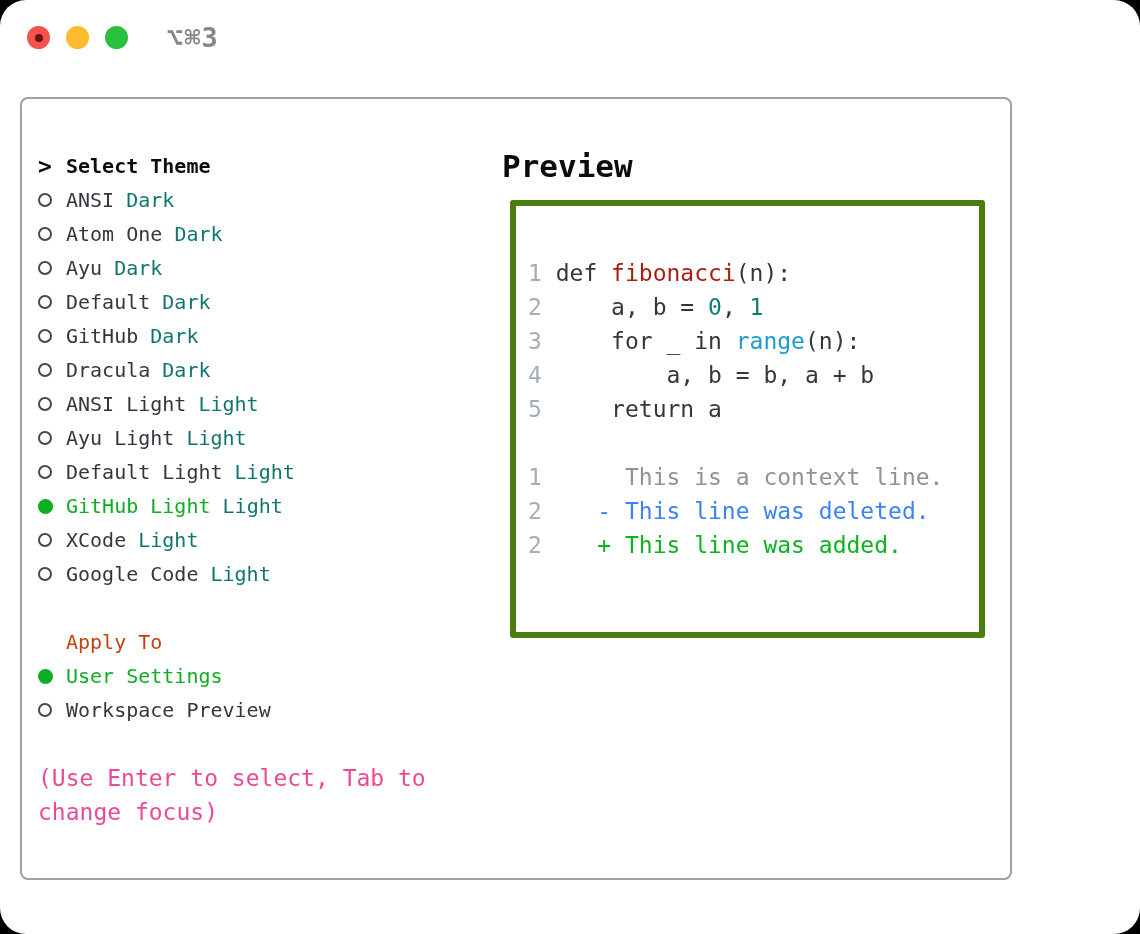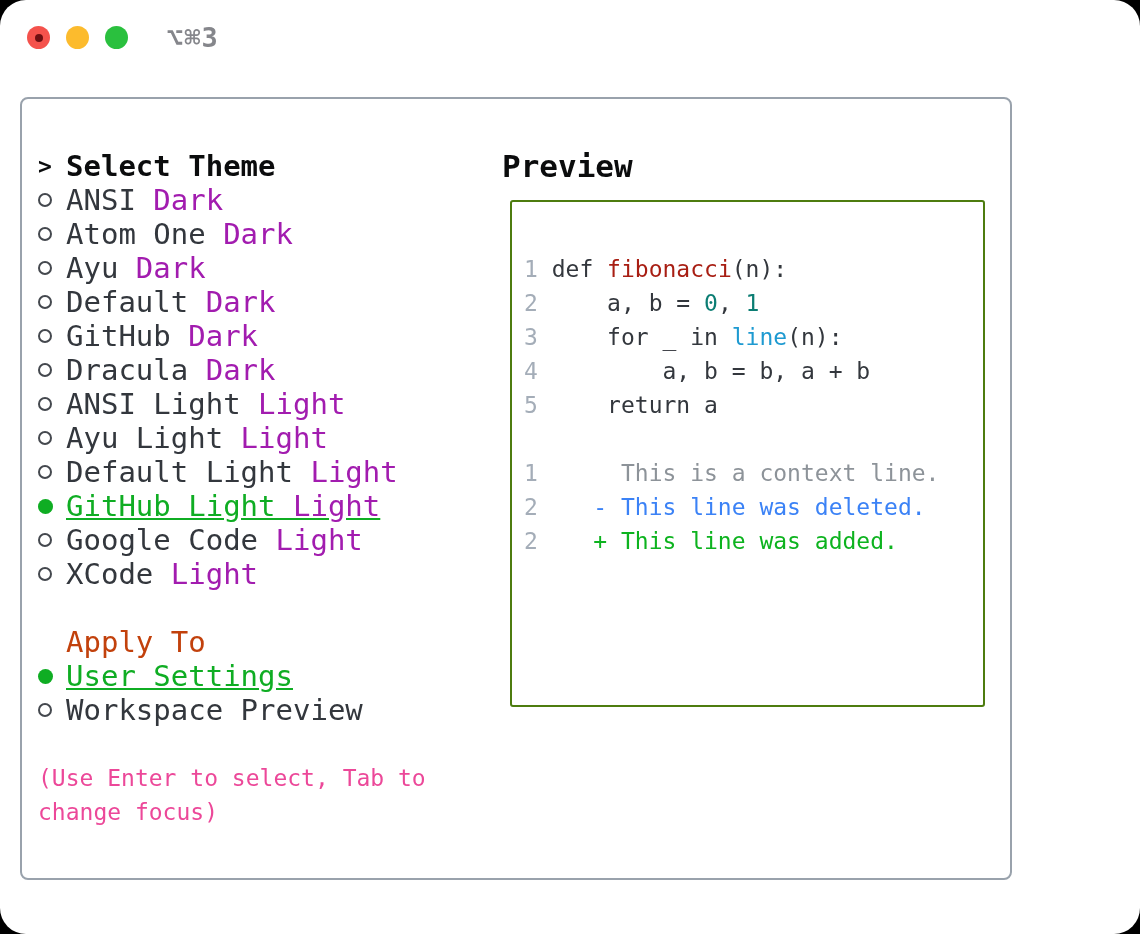--- a/index.html
+++ b/index.html
@@ -20,30 +20,30 @@
          border:2px solid #99a2ac;border-radius:8px;background:#fff;}
   
   .theme-block{position:absolute;left:38px;top:149px;}
   .apply-block{position:absolute;left:38px;top:625px;}
   .help-block{position:absolute;left:38px;top:761px;}
   .row{display:flex;height:34px;align-items:center;}
   .marker{display:flex;align-items:center;width:28px;height:34px;flex:none;}
   .marker.prompt{font-size:23px;font-weight:700;color:#0b0c0d;line-height:34px;display:inline-block;}
   .circle{width:14px;height:14px;border:2px solid #44484e;border-radius:50%;box-sizing:border-box;display:block;}
   .dot{width:15px;height:15px;background:#0fad23;border-radius:50%;display:block;}
-  .lbl{font-size:29px;line-height:34px;color:#33373d;white-space:pre;}
+  .lbl{font-size:20px;line-height:34px;color:#33373d;white-space:pre;}
   .lbl.header{font-weight:700;color:#0b0c0d;}
-  .lbl.green{color:#0fad23;text-decoration:underline;}
-  .dim{color:#a21caf;}
+  .lbl.green{color:#0fad23;}
+  .dim{color:#0f766e;}
   .helpline{font-size:23px;line-height:34px;color:#ec4899;white-space:pre;}
   
   .preview-title{position:absolute;left:502px;top:149px;font-size:31px;line-height:34px;
                  font-weight:700;color:#0b0c0d;white-space:pre;}
-  .preview-box{position:absolute;left:510px;top:200px;width:475px;height:507px;box-sizing:border-box;
-               border:2px solid #4d7c0f;border-radius:3px;background:#fff;
+  .preview-box{position:absolute;left:510px;top:200px;width:475px;height:438px;box-sizing:border-box;
+               border:6px solid #4d7c0f;border-radius:3px;background:#fff;
                padding:50px 0 0 12px;overflow:hidden;}
   .cl{height:34px;line-height:34px;font-size:23px;white-space:pre;color:#33373d;}
   .cl .ln{color:#a4adb8;}
   .cl .pl{color:#33373d;}
   .cl .fn{color:#a81e13;}
   .cl .num{color:#0b7d73;}
   .cl .bi{color:#1e9ad1;}
   .cl .ctx{color:#8d9399;}
   .cl .del{color:#3b82f6;}
   .cl .add{color:#0db31f;}
@@ -128,27 +128,27 @@
           <div class="row">
             <span class="marker">
               <span class="dot"></span>
             </span>
             <span class="lbl green">GitHub Light <span class="dim">Light</span></span>
           </div>
           <div class="row">
             <span class="marker">
               <span class="circle"></span>
             </span>
-            <span class="lbl">Google Code <span class="dim">Light</span></span>
+            <span class="lbl">XCode <span class="dim">Light</span></span>
           </div>
           <div class="row">
             <span class="marker">
               <span class="circle"></span>
             </span>
-            <span class="lbl">XCode <span class="dim">Light</span></span>
+            <span class="lbl">Google Code <span class="dim">Light</span></span>
           </div>
         </div>
     </div>
 
     <div class="apply-block">
       <div class="row">
         <span class="marker"></span>
         <span class="lbl" style="color:#c2410c">Apply To</span>
       </div>
       <div>
@@ -170,21 +170,21 @@
     <div class="help-block">
         <div class="helpline">(Use Enter to select, Tab to</div>
         <div class="helpline">change focus)</div>
       </div>
 
     <div class="preview-title">Preview</div>
     <div class="preview-box">
       <div>
           <div class="cl"><span class="ln">1</span><span class="pl"> def </span><span class="fn">fibonacci</span><span class="pl">(n):</span></div>
           <div class="cl"><span class="ln">2</span><span class="pl">     a, b = </span><span class="num">0</span><span class="pl">, </span><span class="num">1</span></div>
-          <div class="cl"><span class="ln">3</span><span class="pl">     for _ in </span><span class="bi">line</span><span class="pl">(n):</span></div>
+          <div class="cl"><span class="ln">3</span><span class="pl">     for _ in </span><span class="bi">range</span><span class="pl">(n):</span></div>
           <div class="cl"><span class="ln">4</span><span class="pl">         a, b = b, a + b</span></div>
           <div class="cl"><span class="ln">5</span><span class="pl">     return a</span></div>
           <div class="cl"></div>
           <div class="cl"><span class="ln">1</span><span class="pl">      </span><span class="ctx">This is a context line.</span></div>
           <div class="cl"><span class="ln">2</span><span class="pl">    </span><span class="del">- This line was deleted.</span></div>
           <div class="cl"><span class="ln">2</span><span class="pl">    </span><span class="add">+ This line was added.</span></div>
         </div>
     </div>
 
   </div>

